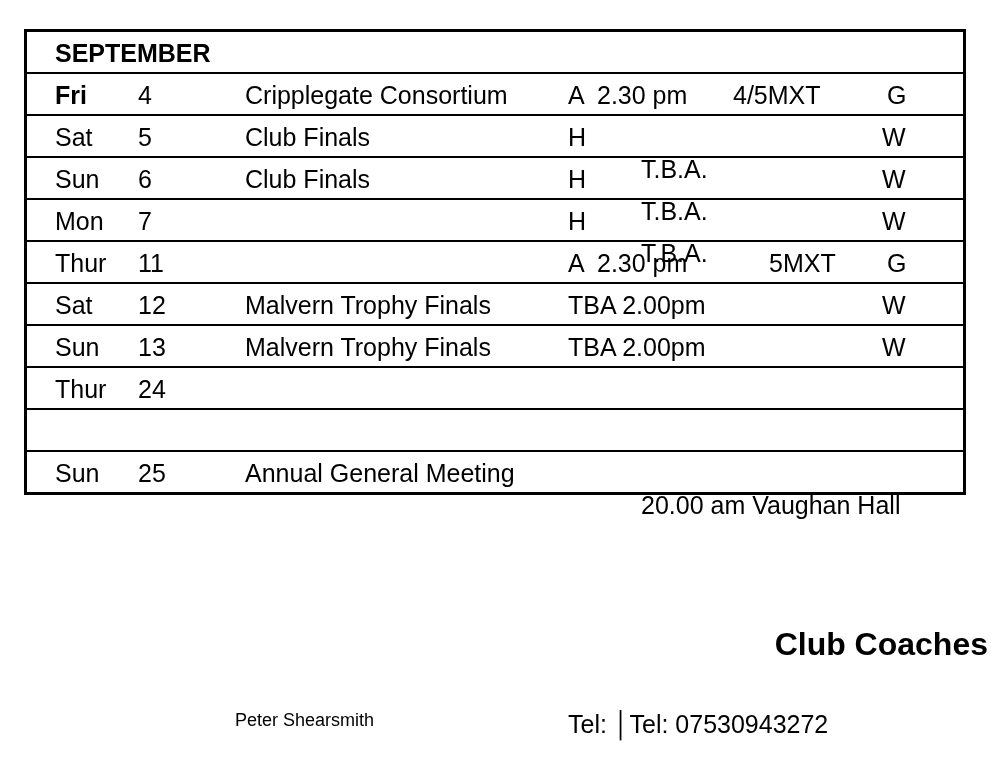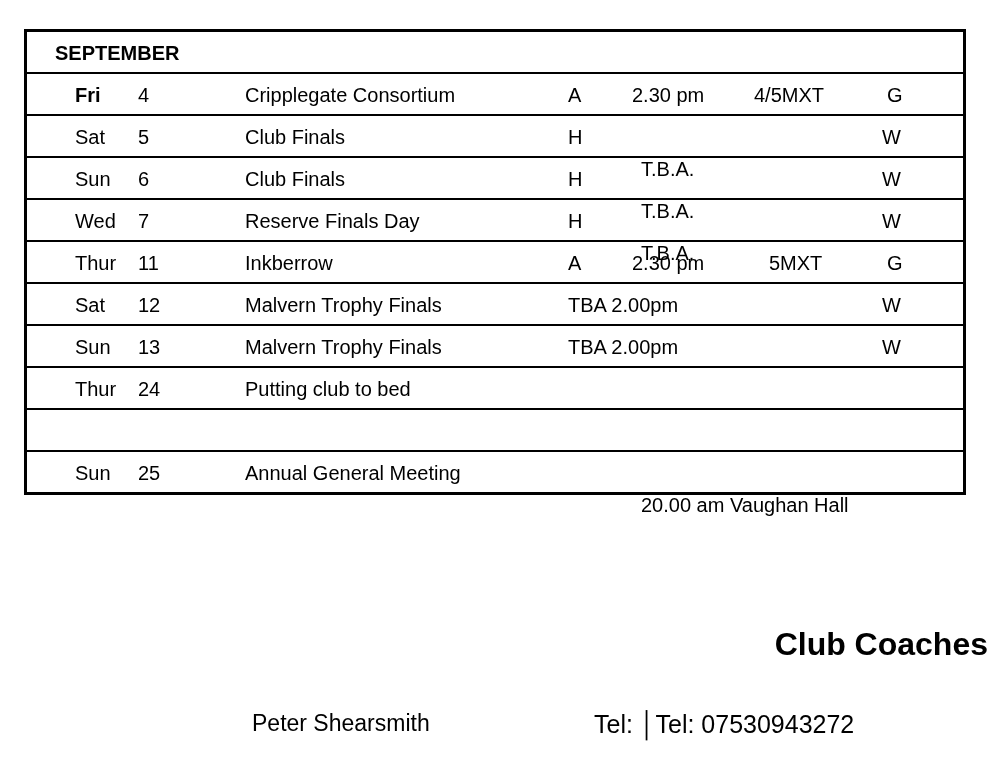--- a/index.html
+++ b/index.html
@@ -1,35 +1,35 @@
 <!DOCTYPE html>
 <html><head>
 <meta charset="utf-8">
 <style>
   html, body { margin:0; padding:0; background:#ffffff; }
   body { width:996px; height:770px; position:relative; font-family:"Liberation Sans", sans-serif; color:#000; overflow:hidden; }
   .fixture-table { position:absolute; left:24px; top:29px; width:936px; border:3px solid #000; box-sizing:content-box; }
-  .row { position:relative; height:40px; border-bottom:2px solid #000; font-size:20px; line-height:40px;text-decoration:underline; }
+  .row { position:relative; height:40px; border-bottom:2px solid #000; font-size:25px; line-height:40px;text-decoration:underline; }
   .row:last-child { border-bottom:none; }
   .row span { position:absolute; top:1px; white-space:nowrap; }
   .month { font-weight:bold; left:28px; }
-  .c-day { left:28px;margin-left:20px; }
+  .c-day { left:28px; }
   .c-date { left:111px; }
   .c-event { left:218px;text-align:center; }
   .c-venue { left:541px; }
-  .c-time { left:605px; }
+  .c-time { left:570px; }
   .c-time-b { left:614px;margin-top:32px; }
-  .c-team { left:727px; }
+  .c-team { left:706px; }
   .c-team-b { left:742px; }
   .c-code { left:860px; }
   .c-code-w { left:855px; }
   .bold { font-weight:bold; }
   .coaches-title { position:absolute; top:626px; left:0; width:988px; text-align:right; font-size:32px; font-weight:bold; }
-  .coach-name { position:absolute; top:710px; left:252px; font-size:23px; }
-  .coach-tel { position:absolute; top:710px; left:568px; font-size:25px;margin-left:26px; }
+  .coach-name { position:absolute; top:710px; left:235px; font-size:18px; }
+  .coach-tel { position:absolute; top:710px; left:568px; font-size:25px; }
 </style>
 </head>
 <body>
 
 <div class="fixture-table">
   <div class="row">
     <span class="month">SEPTEMBER</span>
   </div>
 
   <div class="row">
@@ -54,32 +54,30 @@
   <div class="row">
     <span class="c-day">Sun</span>
     <span class="c-date">6</span>
     <span class="c-event">Club Finals</span>
     <span class="c-venue">H</span>
     <span class="c-time-b">T.B.A.</span>
     <span class="c-code-w">W</span>
   </div>
 
   <div class="row">
-    <span class="c-day">Wed</span>
+    <span class="c-day">Mon</span>
     <span class="c-date">7</span>
-    <span class="c-event">Reserve Finals Day</span>
     <span class="c-venue">H</span>
     <span class="c-time-b">T.B.A.</span>
     <span class="c-code-w">W</span>
   </div>
 
   <div class="row">
     <span class="c-day">Thur</span>
     <span class="c-date">11</span>
-    <span class="c-event">Inkberrow</span>
     <span class="c-venue">A</span>
     <span class="c-time">2.30 pm</span>
     <span class="c-team-b">5MXT</span>
     <span class="c-code">G</span>
   </div>
 
   <div class="row">
     <span class="c-day">Sat</span>
     <span class="c-date">12</span>
     <span class="c-event">Malvern Trophy Finals</span>
@@ -92,21 +90,20 @@
     <span class="c-date">13</span>
     <span class="c-event">Malvern Trophy Finals</span>
     <span class="c-venue">TBA 2.00pm</span>
     <span class="c-code-w">W</span>
   </div>
 
 
   <div class="row">
     <span class="c-day">Thur</span>
     <span class="c-date">24</span>
-    <span class="c-event">Putting club to bed</span>
   </div>
 
   <div class="row"></div>
 
 
   <div class="row">
     <span class="c-day">Sun</span>
     <span class="c-date">25</span>
     <span class="c-event">Annual General Meeting</span>
     <span class="c-time-b">20.00 am Vaughan Hall</span>

